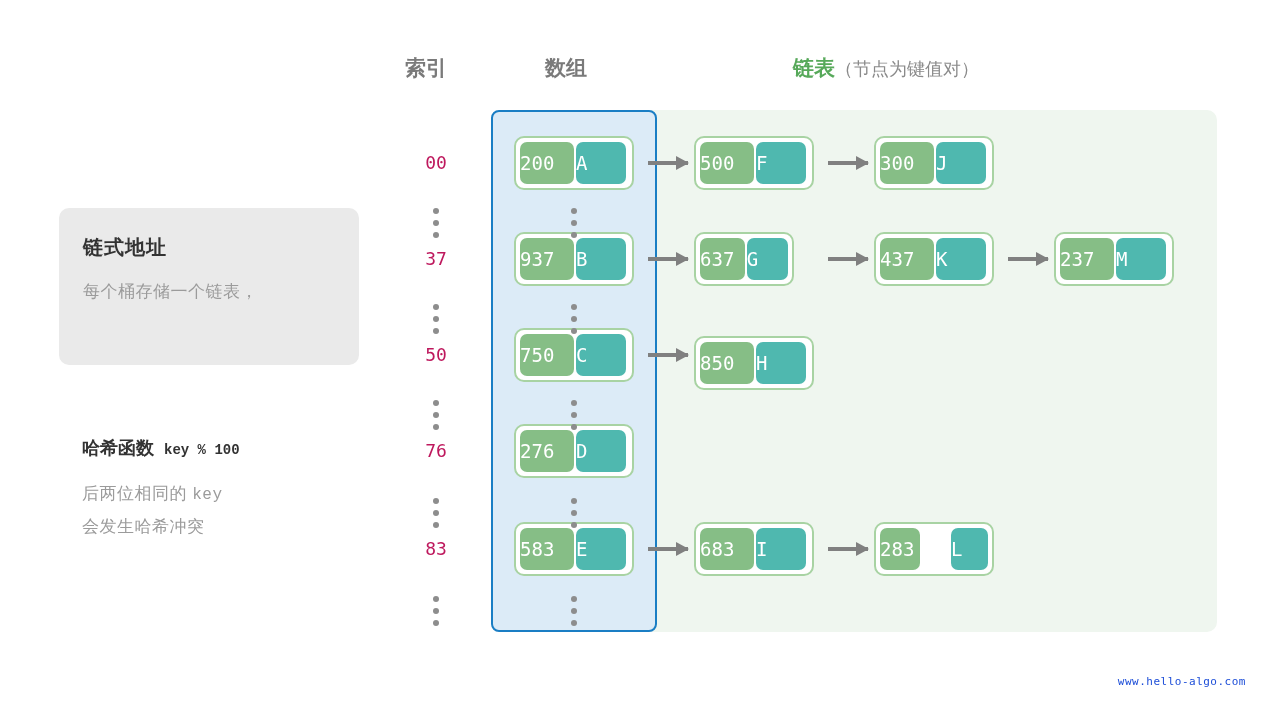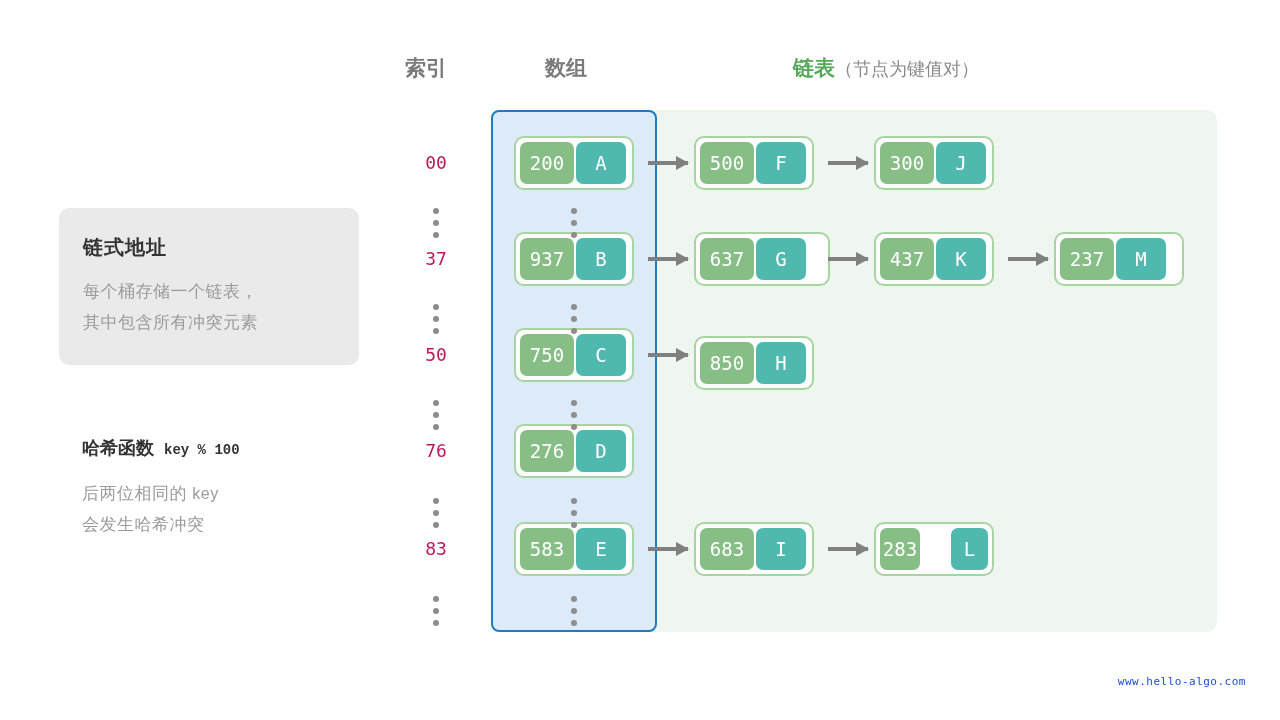--- a/index.html
+++ b/index.html
@@ -80,21 +80,21 @@
   #hash-note-body {
     position: absolute;
     left: 82px;
     top: 478px;
     font-size: 17px;
     line-height: 31px;
     color: #9b9b9b;
     letter-spacing: 0.5px;
   }
   #hash-note-body .mono {
-    font-family: Liberation Sans, sans-serif;
+    font-family: Liberation Mono, monospace;
     font-size: 16px;
   }
 
   
   #diagram {
     position: absolute;
     left: 405px;
     top: 110px;
     width: 812px;
     height: 524px;
@@ -142,21 +142,20 @@
     border-radius: 10px;
     background: #ffffff;
     display: flex;
     align-items: center;
     padding: 4px;
     gap: 2px;
   }
   .chip {
     height: 42px;
     line-height: 42px;
-    text-align: center;
     border-radius: 7px;
     color: #ffffff;
     font-family: "DejaVu Sans Mono", monospace;
     font-size: 19px;
   }
   .chip.key   { width: 54px; background: #86be86; }
   .chip.value { width: 50px; background: #4fb8af; }
 
   
   .arrow {
@@ -205,21 +204,20 @@
 <body>
 
 <div class="hdr" id="hdr-index">索引</div>
 <div class="hdr" id="hdr-array">数组</div>
 <div class="hdr" id="hdr-list"><span class="green">链表</span><span class="sub">（节点为键值对）</span></div>
 
 <div id="info-card">
   <div id="info-card-title">链式地址</div>
   <div id="info-card-body">
     <div>每个桶存储一个链表，</div>
-    <div>其中包含所有冲突元素</div>
   </div>
 </div>
 
 <div id="hash-note-title"><span>哈希函数</span>&nbsp;&nbsp;<span class="mono">key % 100</span></div>
 <div id="hash-note-body">
   <div><span>后两位相同的</span>&nbsp;<span class="mono">key</span></div>
   <div>会发生哈希冲突</div>
 </div>
 
 <div id="diagram">
@@ -240,31 +238,31 @@
       <div class="node" style="left: 469px; top: 26px; width: 120px;">
         <div class="chip key">300</div>
         <div class="chip value">J</div>
       </div>
       <div class="idx" style="position: absolute; left: 0px; top: 121px;">37</div>
       <div class="node" style="left: 109px; top: 122px; width: 120px;">
         <div class="chip key">937</div>
         <div class="chip value">B</div>
       </div>
       <div class="arrow" style="left: 243px; width: 40px; top: 147px;"></div>
-      <div class="node" style="left: 289px; top: 122px; width: 136px;">
+      <div class="node" style="left: 289px; top: 122px; width: 100px;">
         <div class="chip key">637</div>
         <div class="chip value">G</div>
       </div>
       <div class="arrow" style="left: 423px; width: 40px; top: 147px;"></div>
       <div class="node" style="left: 469px; top: 122px; width: 120px;">
         <div class="chip key">437</div>
         <div class="chip value">K</div>
       </div>
       <div class="arrow" style="left: 603px; width: 40px; top: 147px;"></div>
-      <div class="node" style="left: 649px; top: 122px; width: 130px;">
+      <div class="node" style="left: 649px; top: 122px; width: 120px;">
         <div class="chip key">237</div>
         <div class="chip value">M</div>
       </div>
       <div class="idx" style="position: absolute; left: 0px; top: 217px;">50</div>
       <div class="node" style="left: 109px; top: 218px; width: 120px;">
         <div class="chip key">750</div>
         <div class="chip value">C</div>
       </div>
       <div class="arrow" style="left: 243px; width: 40px; top: 243px;"></div>
       <div class="node" style="left: 289px; top: 218px; width: 120px; margin-top: 8px;">

